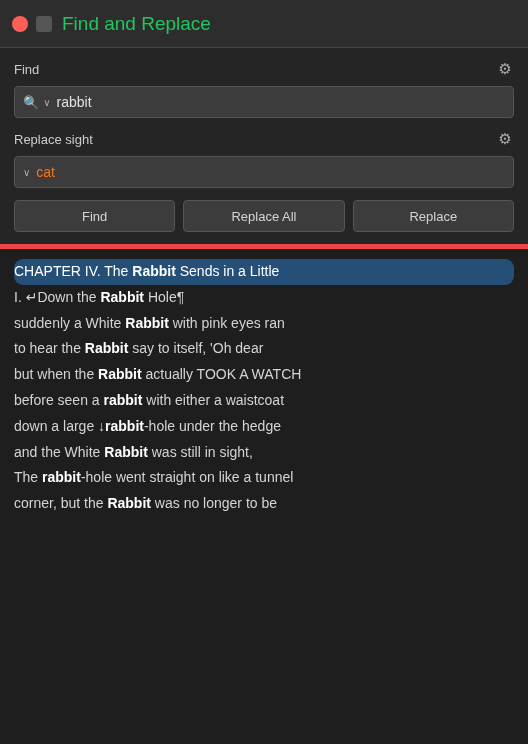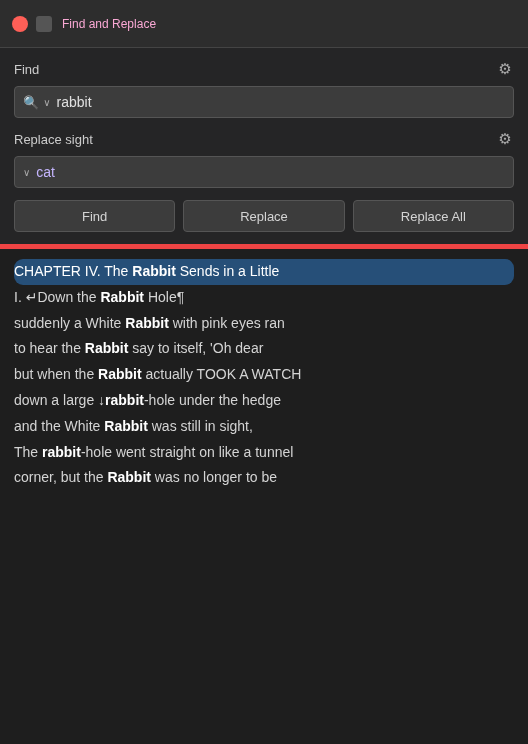--- a/index.html
+++ b/index.html
@@ -53,23 +53,23 @@
       border-radius: 3px;
       display: flex;
       align-items: center;
       justify-content: center;
       cursor: pointer;
       color: #aaa;
       font-size: 10px;
     }
 
     .titlebar-title {
-      font-size: 12px;
+      font-size: 19px;
       font-weight: 500;
-      color: #f9a8d4;
+      color: #22c55e;
     }
 
     .panel {
       background: #252526;
       padding: 12px 14px;
       border-bottom: 5px solid #ef4444;
     }
 
     .section-header {
       display: flex;
@@ -134,21 +134,21 @@
       border: 1px solid #555;
       border-radius: 4px;
       padding: 4px 8px;
       height: 32px;
     }
 
     .replace-wrapper input {
       background: transparent;
       border: none;
       outline: none;
-      color: #c4b5fd;
+      color: #f97316;
       font-size: 14px;
       flex: 1;
     }
 
     .buttons-row {
       display: flex;
       gap: 8px;
       margin-top: 12px;
     }
 
@@ -224,28 +224,29 @@
     <span class="gear-icon">⚙</span>
   </div>
 
   <div class="replace-wrapper">
     <span class="dropdown-arrow">∨</span>
     <input type="text" value="cat" style="">
   </div>
 
   <div class="buttons-row">
     <button class="action-btn">Find</button>
+    <button class="action-btn">Replace All</button>
     <button class="action-btn">Replace</button>
-    <button class="action-btn">Replace All</button>
   </div>
 </div>
 
 <div class="results-area" id="results-container">
     <div class="result-line highlighted">CHAPTER IV. The <b>Rabbit</b> Sends in a Little</div>
     <div class="result-line">I. ↵Down the <b>Rabbit</b> Hole¶</div>
     <div class="result-line">suddenly a White <b>Rabbit</b> with pink eyes ran</div>
     <div class="result-line">to hear the <b>Rabbit</b> say to itself, 'Oh dear</div>
     <div class="result-line">but when the <b>Rabbit</b> actually TOOK A WATCH</div>
+    <div class="result-line">before seen a <b>rabbit</b> with either a waistcoat</div>
     <div class="result-line">down a large ↓<b>rabbit</b>-hole under the hedge</div>
     <div class="result-line">and the White <b>Rabbit</b> was still in sight,</div>
     <div class="result-line">The <b>rabbit</b>-hole went straight on like a tunnel</div>
     <div class="result-line">corner, but the <b>Rabbit</b> was no longer to be</div>
   </div>
 
 </body></html>

